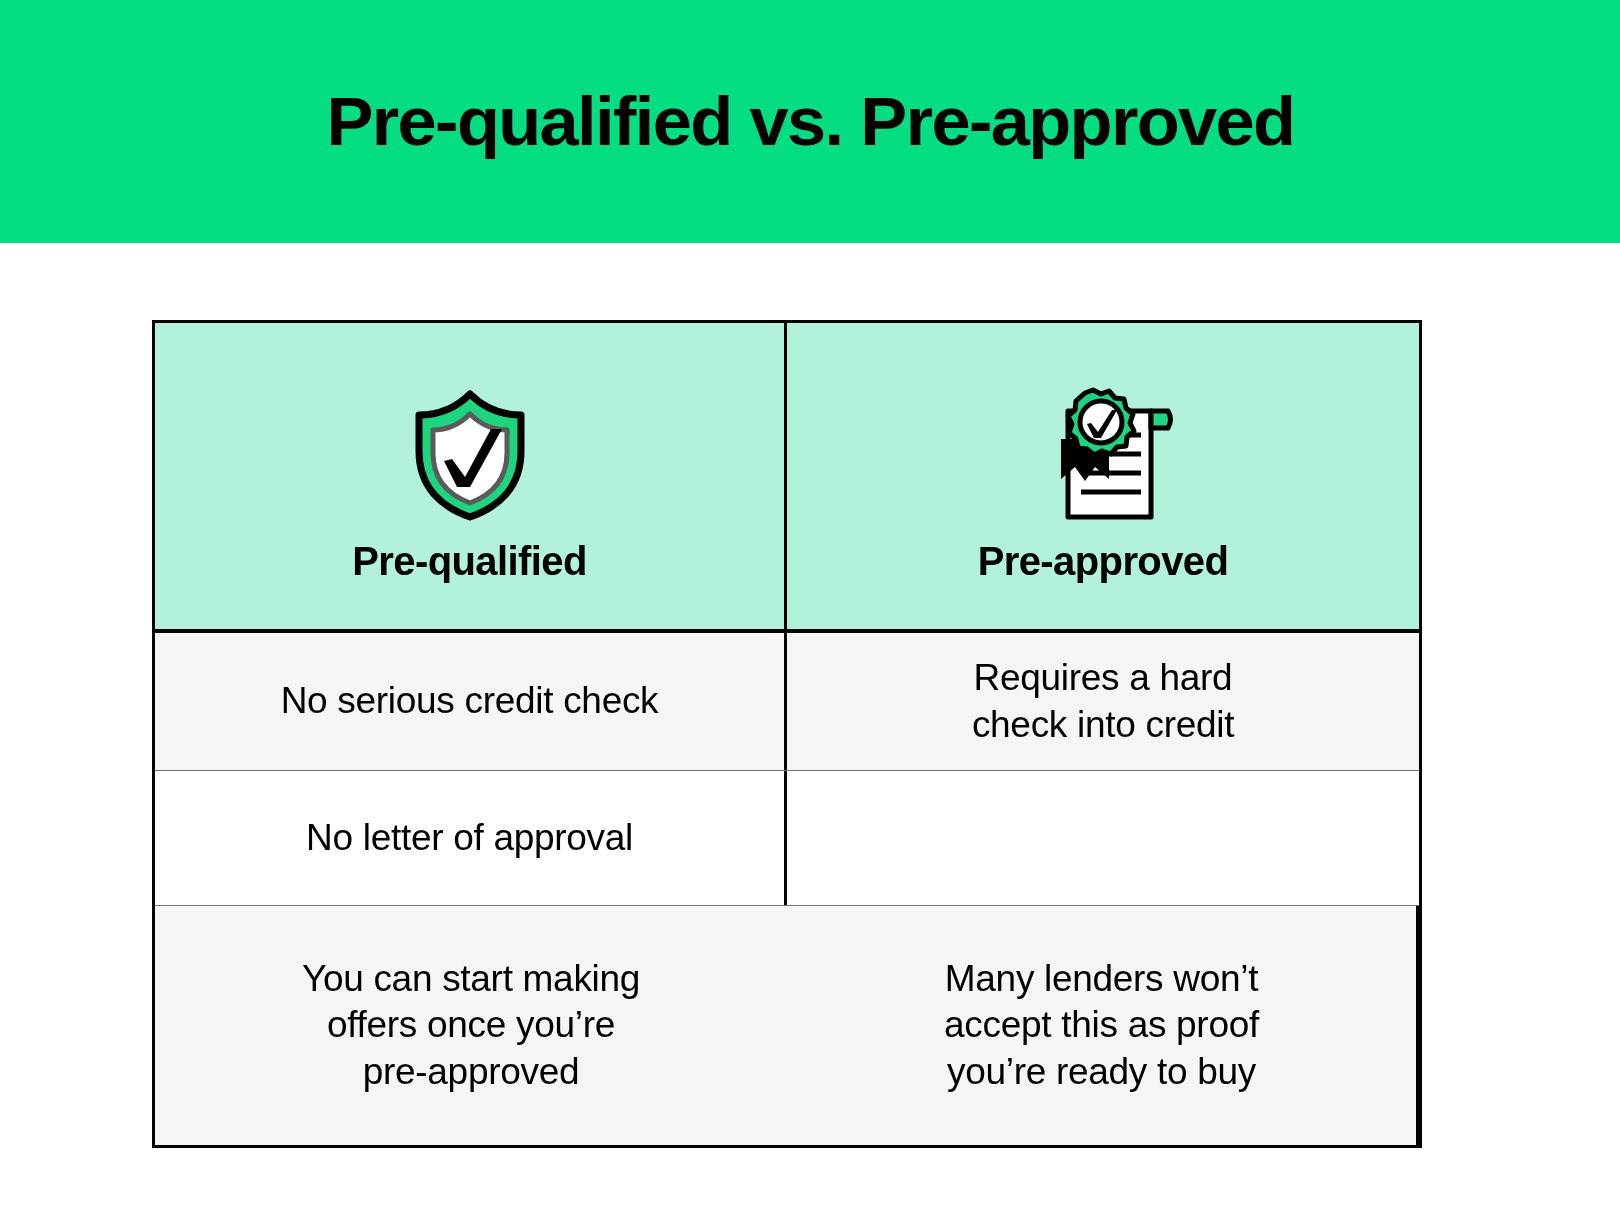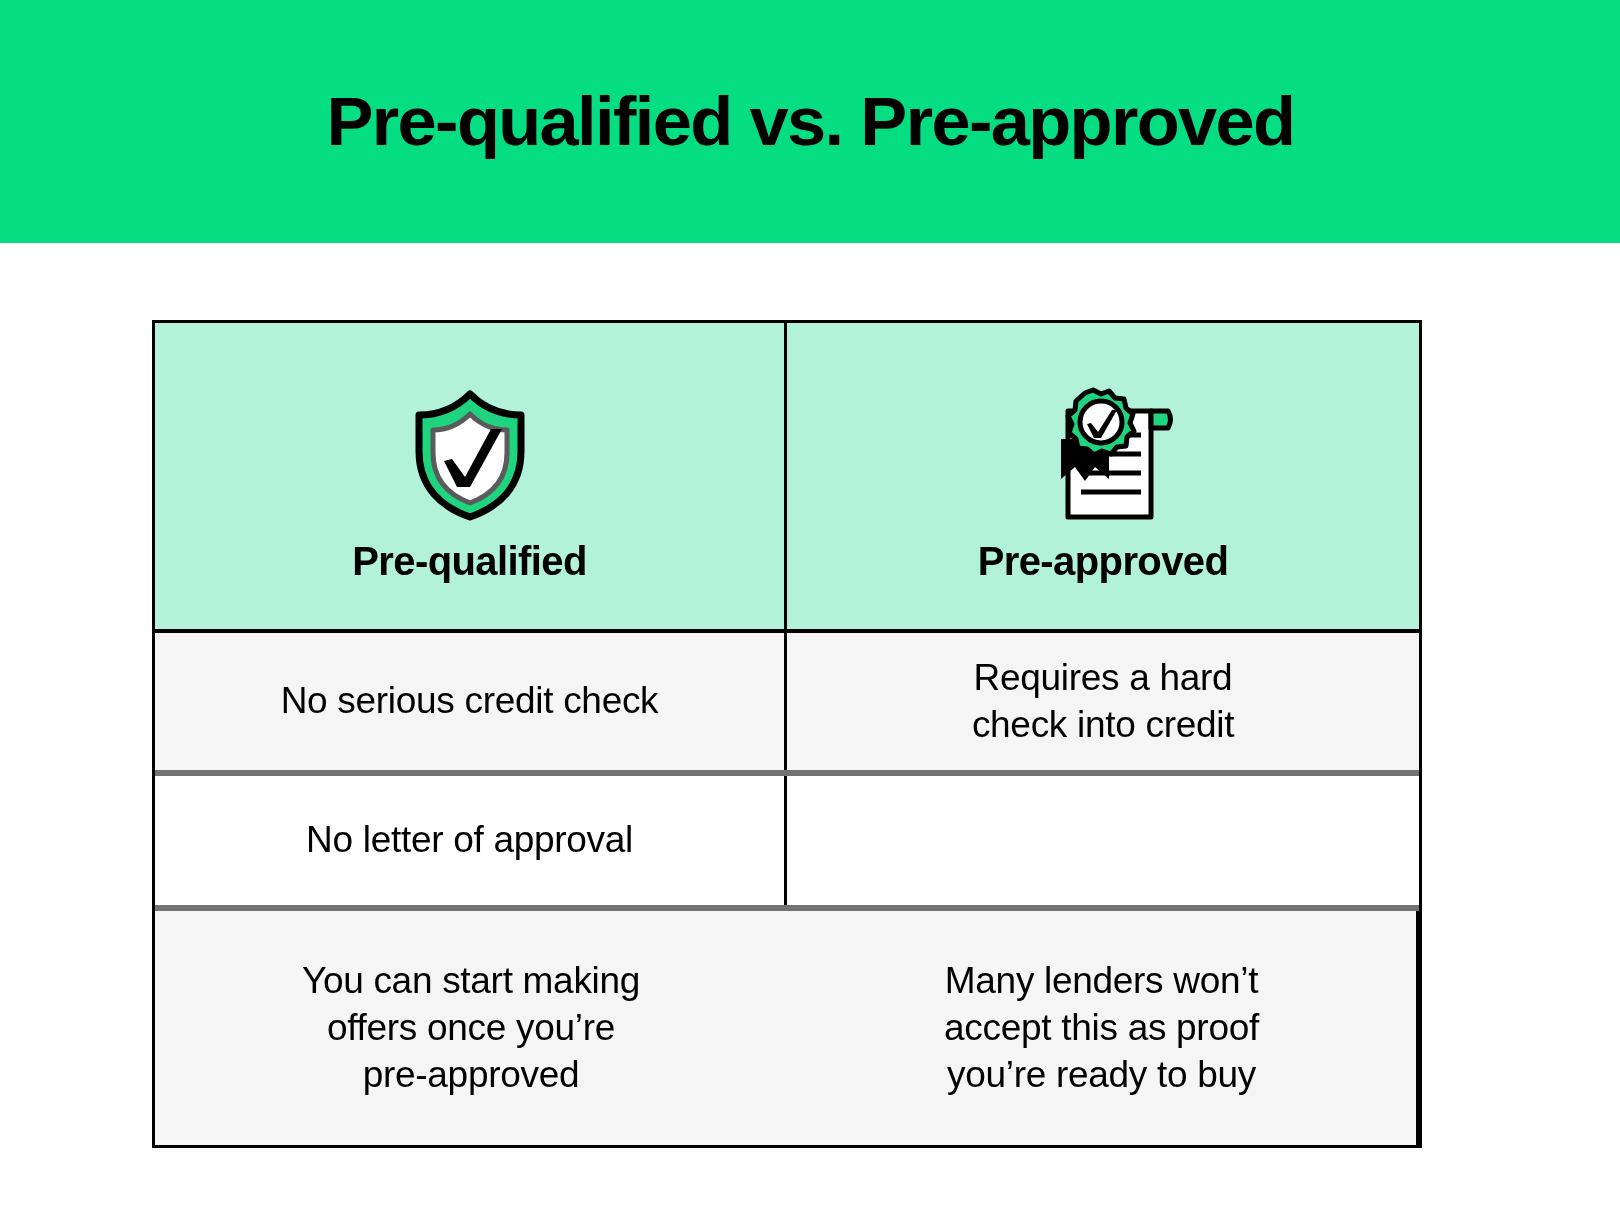--- a/index.html
+++ b/index.html
@@ -107,21 +107,21 @@
     padding: 22px 40px;
     font-size: 37px;
     line-height: 1.26;
     color: #000000;
     letter-spacing: -0.3px;
   }
 
   .row-shade .cell { background: #F5F5F5; }
   .row-plain .cell { background: #FFFFFF; }
 
-  .row-sep-top { border-top: 6px solid #737373; }
+  .row-sep-top { border-top: 1px solid #737373; }
 
   .row-tall { min-height: 240px; }
 
   .cell-text { display: block; white-space: pre-line; }
 </style>
 </head>
 <body>
 
 <div id="page">
 

